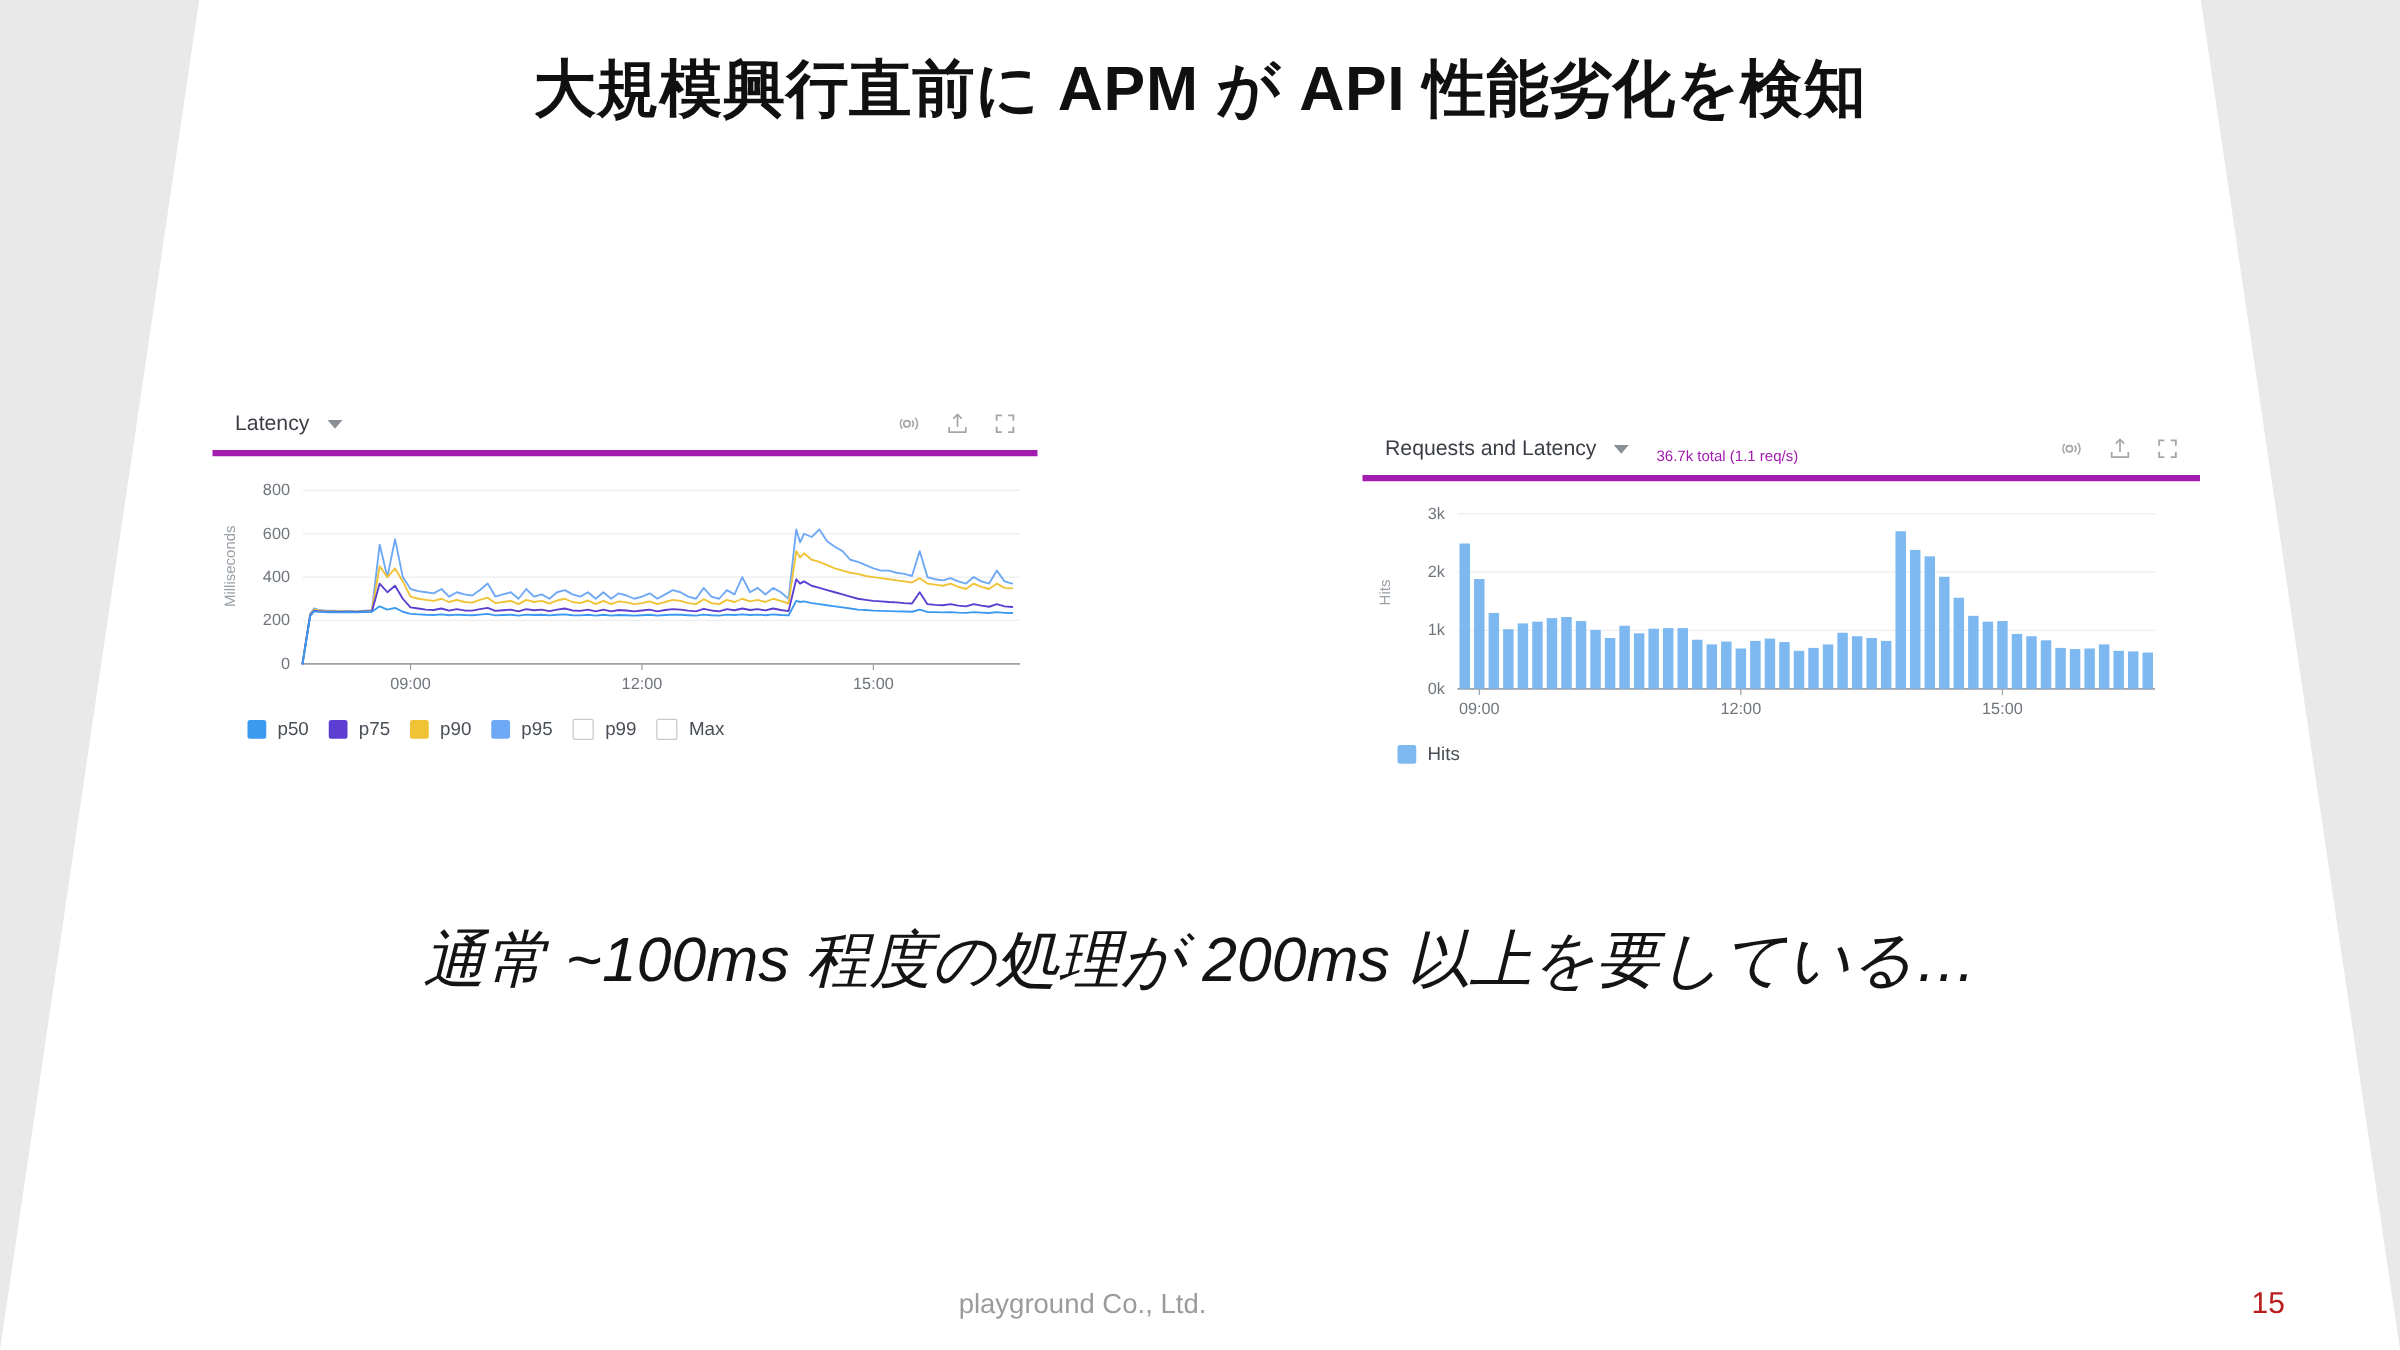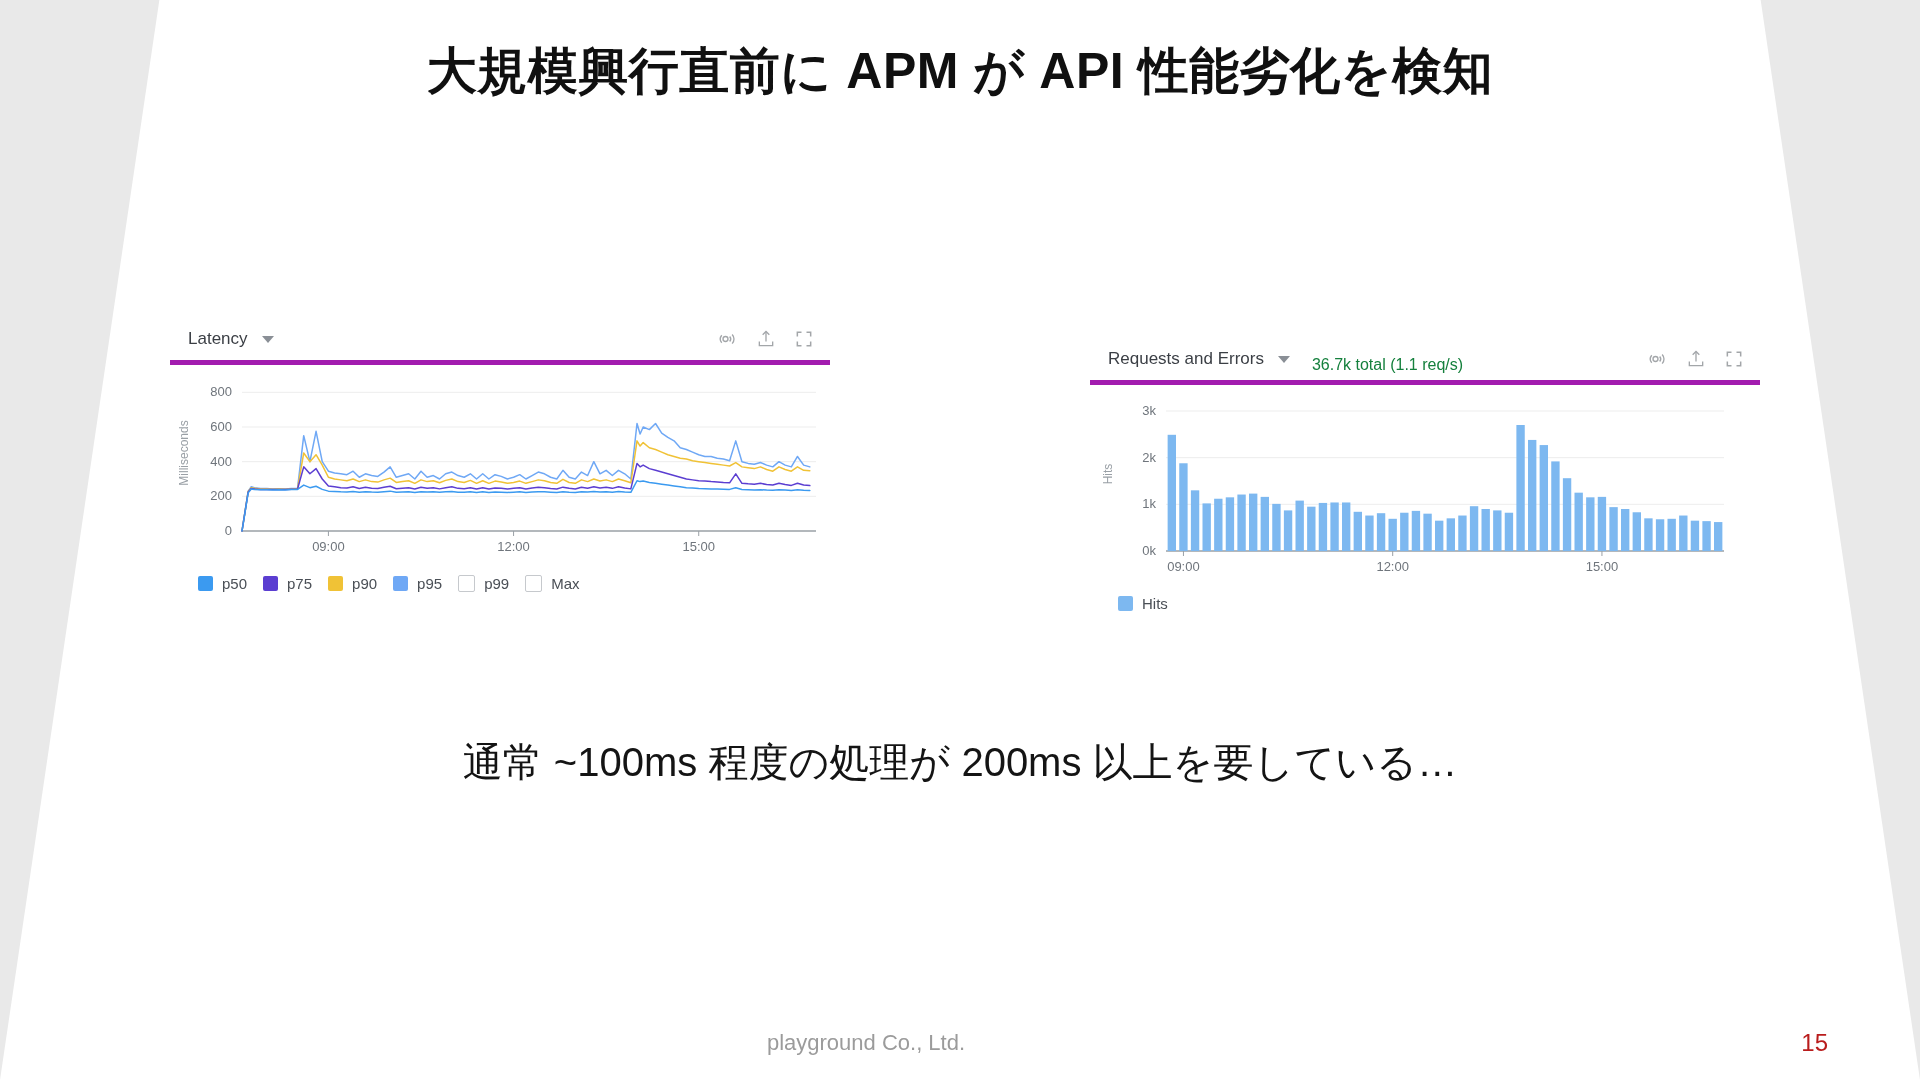--- a/index.html
+++ b/index.html
@@ -27,23 +27,24 @@
     font-size:50px;
     font-weight:bold;
     color:#101010;
     letter-spacing:.5px;
     white-space:nowrap;
   }
   
   #subtitle{
     position:absolute;top:735px;left:0;width:1920px;
     text-align:center;
-    font-size:40px;
+    font-size:50px;
     color:#141414;
     white-space:nowrap;
+    font-style:italic;
   }
   
   #footer{
     position:absolute;top:1030px;left:0;width:1732px;
     text-align:center;
     font-size:22px;
     color:#9b9b9b;
   }
   #pagenum{
     position:absolute;top:1029px;right:92px;
@@ -66,21 +67,21 @@
     white-space:nowrap;
   }
   .caret{
     width:0;height:0;
     border-left:6px solid transparent;
     border-right:6px solid transparent;
     border-top:7px solid #8a8f96;
     margin-left:14px;
   }
   .head-meta{
-    font-size:16px;color:#15803d;
+    font-size:12px;color:#a21caf;
     margin-left:22px;white-space:nowrap;margin-top:12px;
   }
   .head-spacer{flex:1;}
   .head-icons{display:flex;align-items:center;gap:18px;padding-right:10px;}
   .hicon{width:20px;height:20px;opacity:.62;display:block;}
   .hicon svg{display:block;width:20px;height:20px;}
 
   .plot-wrap{position:relative;}
   .plot-svg{display:block;}
 
@@ -192,21 +193,21 @@
         </span>
         <span class="lg-item">
           <span class="sw empty"></span>
           <span class="lg-label">Max</span>
         </span>
       </div>
   </div>
 
   <div class="card" id="card-right" style="left:1090px;top:338px;width:670px;height:290px;">
     <div class="card-head">
-      <span class="card-title">Requests and Errors</span>
+      <span class="card-title">Requests and Latency</span>
       <span class="caret"></span>
       <span class="head-meta">36.7k total (1.1 req/s)</span>
       <span class="head-spacer"></span>
       <span class="head-icons">
         <span class="hicon">
           <svg viewBox="0 0 24 24" fill="none" stroke="#6b7076" stroke-width="1.6">
             <circle cx="9" cy="12" r="3"></circle>
               <path d="M4.5 7.5a7 7 0 0 0 0 9"></path>
               <path d="M14 9a4.5 4.5 0 0 1 0 6"></path>
               <path d="M17 6.5a8 8 0 0 1 0 11"></path>

